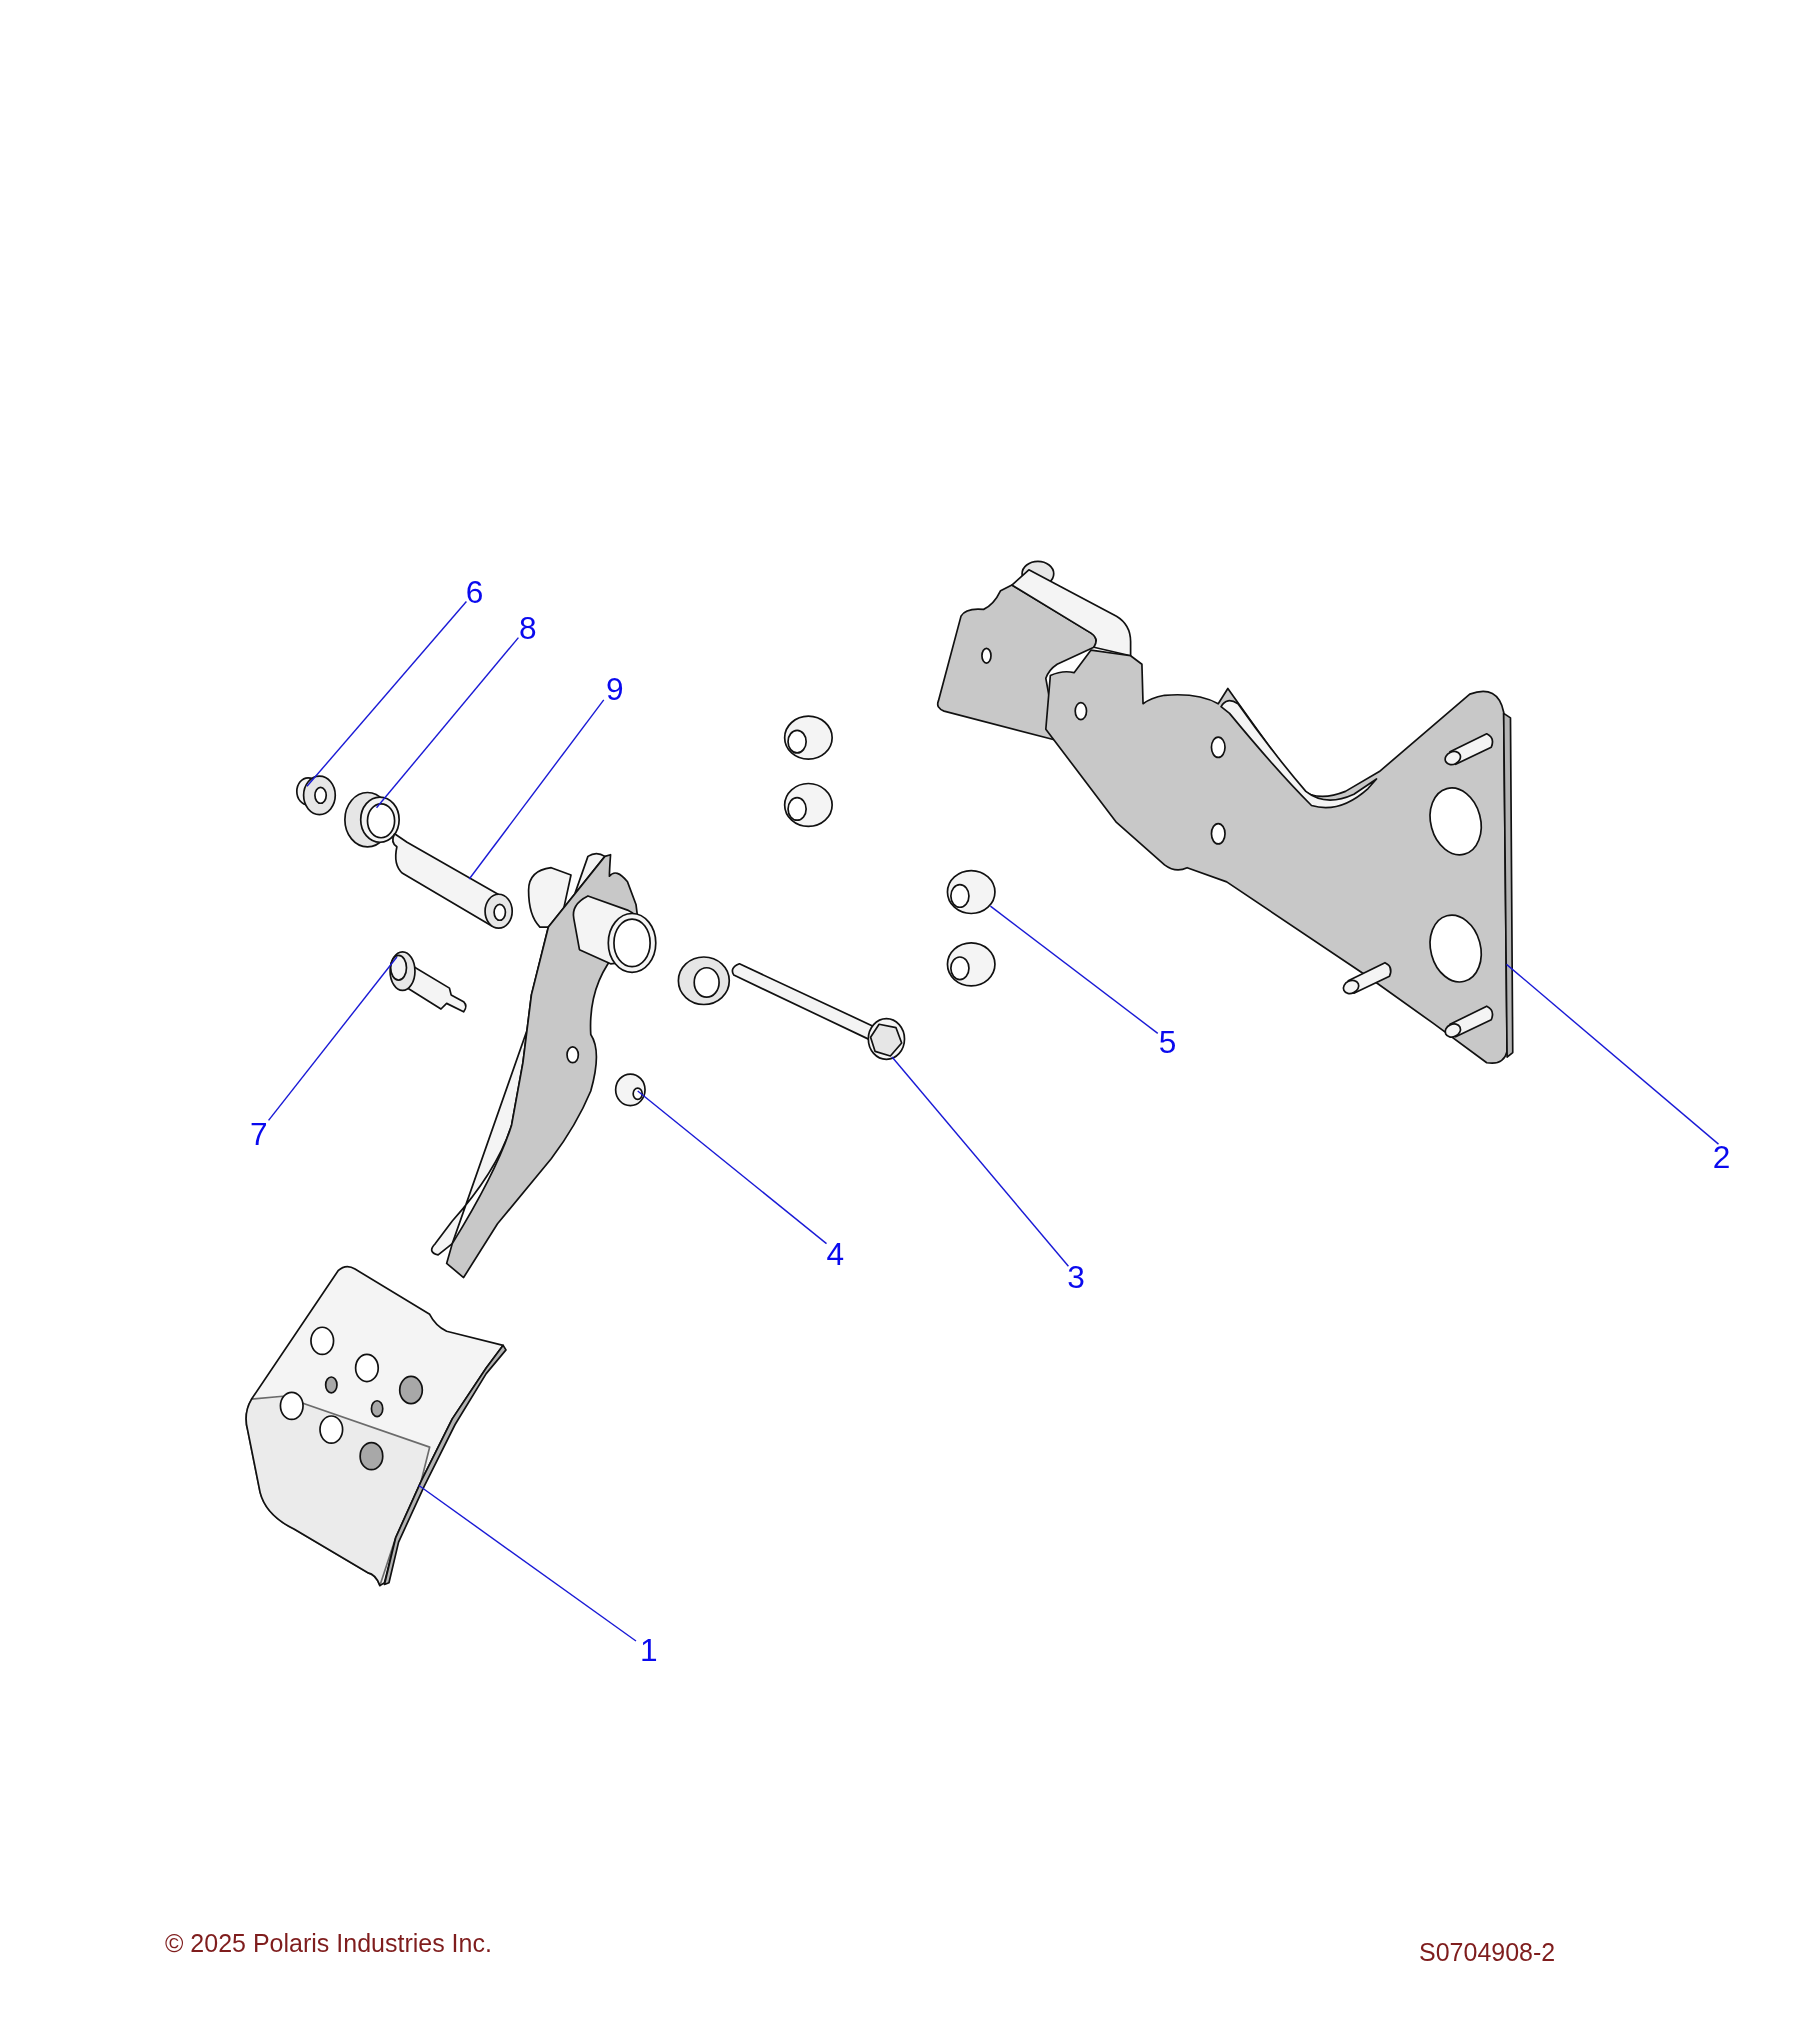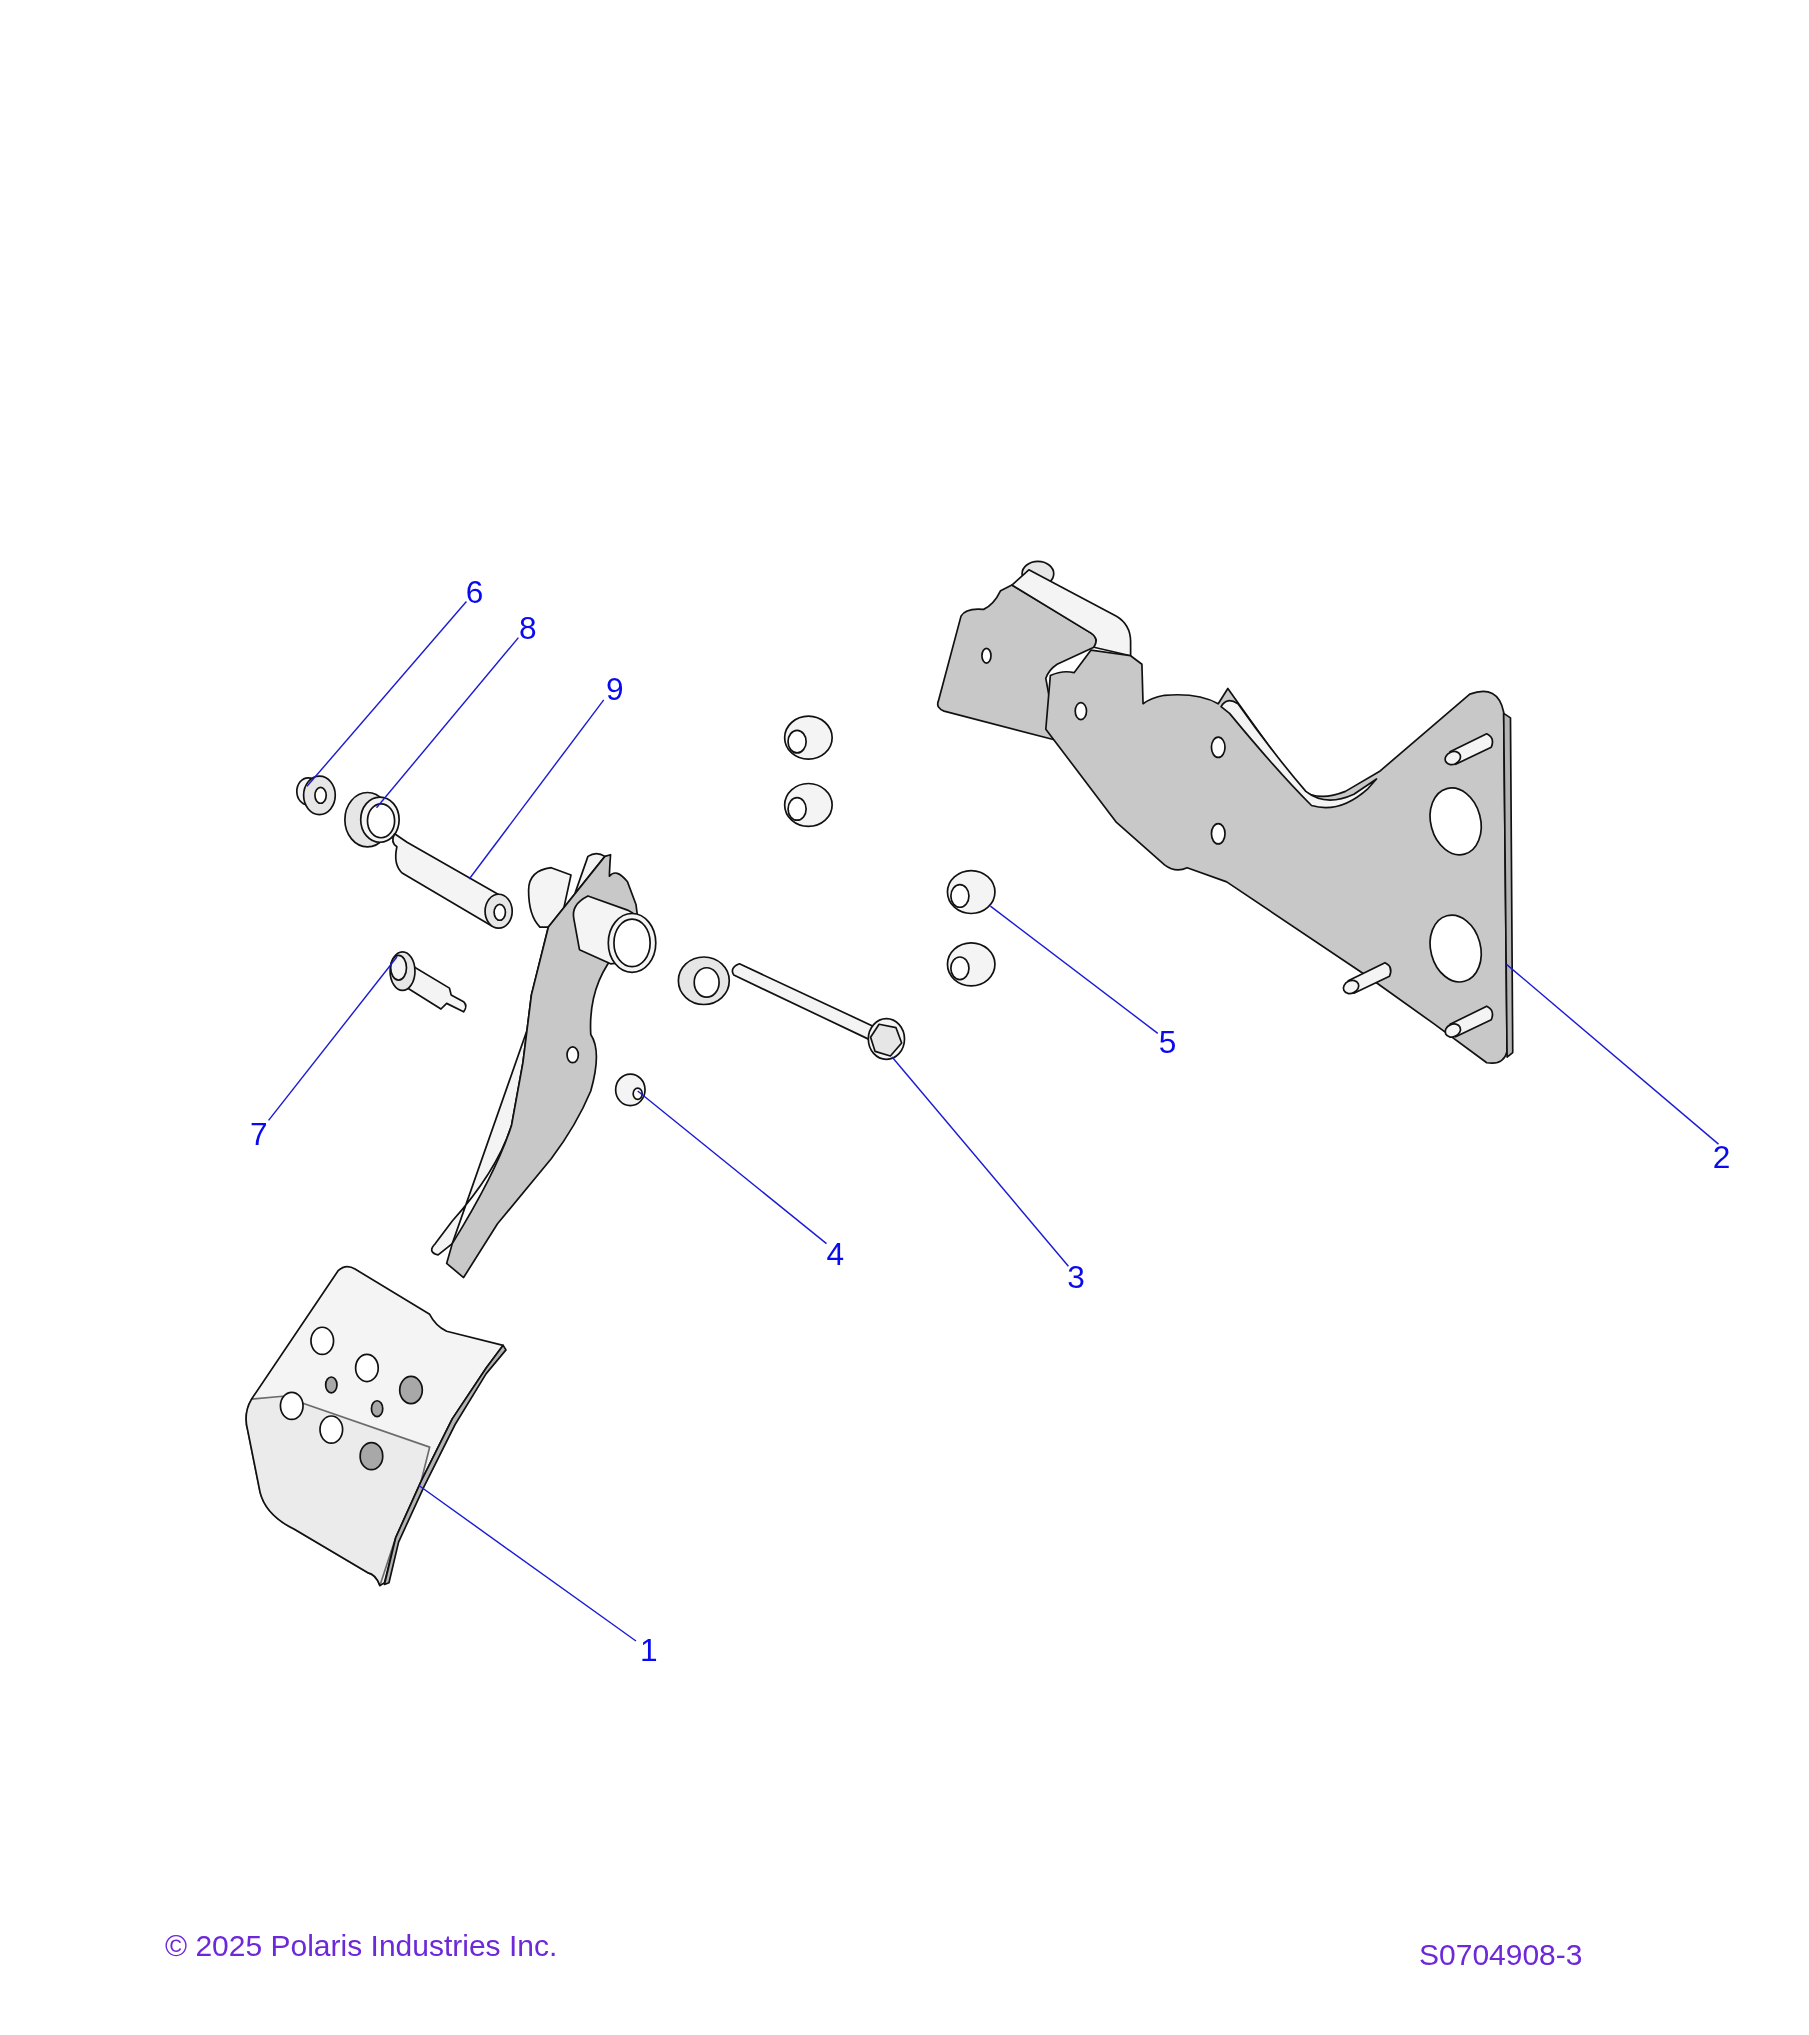--- a/index.html
+++ b/index.html
@@ -6,21 +6,21 @@
   body { width:1809px; height:2035px; position:relative; overflow:hidden; font-family:"Liberation Sans", sans-serif; }
   #diagram { position:absolute; left:0; top:0; width:1809px; height:2035px; }
   .part-light { fill:#f4f4f4; stroke:#111; stroke-width:3; stroke-linejoin:round; }
   .part-mid { fill:#e6e6e6; stroke:#111; stroke-width:3; stroke-linejoin:round; }
   .part-gray { fill:#c8c8c8; stroke:#111; stroke-width:3; stroke-linejoin:round; }
   .part-dark { fill:#b4b4b4; stroke:#111; stroke-width:3; stroke-linejoin:round; }
   .hole { fill:#ffffff; stroke:#111; stroke-width:3; }
   .hole-dark { fill:#a8a8a8; stroke:#111; stroke-width:3; }
   .leader { stroke:#1a1ad6; stroke-width:2.5; fill:none; }
   .callout { fill:#0a0aee; font-family:"Liberation Sans", sans-serif; font-size:56px; }
-  .footer-text { position:absolute; font-family:"Liberation Sans", sans-serif; font-size:30px; color:#6d28d9; white-space:nowrap; }
+  .footer-text { position:absolute; font-family:"Liberation Sans", sans-serif; font-size:25px; color:#7f1d1d; white-space:nowrap; }
   #copyright { left:165px; top:1929px; }
   #drawing-id { left:1419px; top:1938px; }
 </style>
 </head>
 <body>
 
 <svg id="diagram" viewBox="0 0 3200 3600" xmlns="http://www.w3.org/2000/svg">
 
   <g>
 
@@ -162,14 +162,14 @@
     <text class="callout" x="1462" y="2238">4</text>
     <text class="callout" x="2050" y="1862">5</text>
     <text class="callout" x="824" y="1066">6</text>
     <text class="callout" x="442" y="2026">7</text>
     <text class="callout" x="918" y="1131">8</text>
     <text class="callout" x="1072" y="1238">9</text>
   </g>
 </svg>
 
 <div id="copyright" class="footer-text">© 2025 Polaris Industries Inc.</div>
-<div id="drawing-id" class="footer-text">S0704908-3</div>
+<div id="drawing-id" class="footer-text">S0704908-2</div>
 
 
 </body></html>

